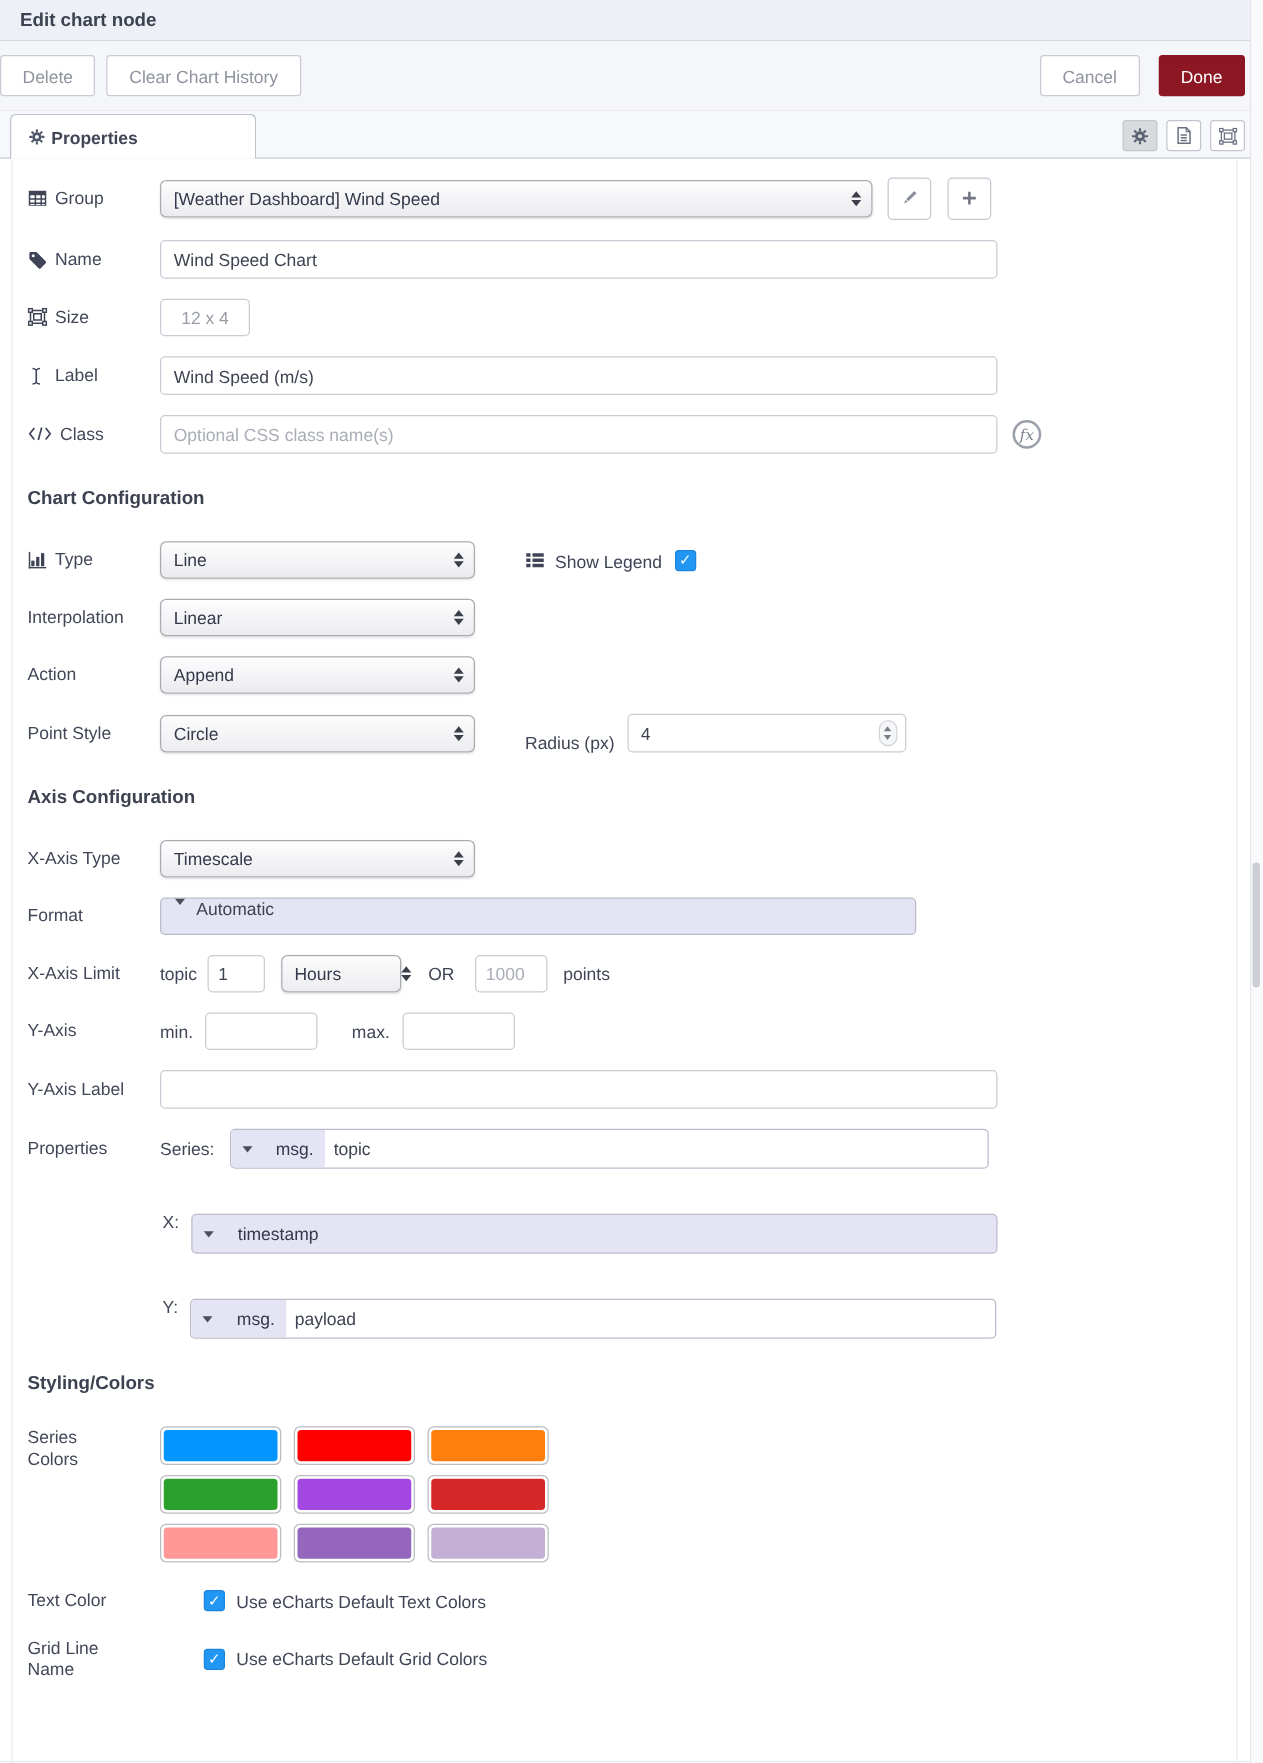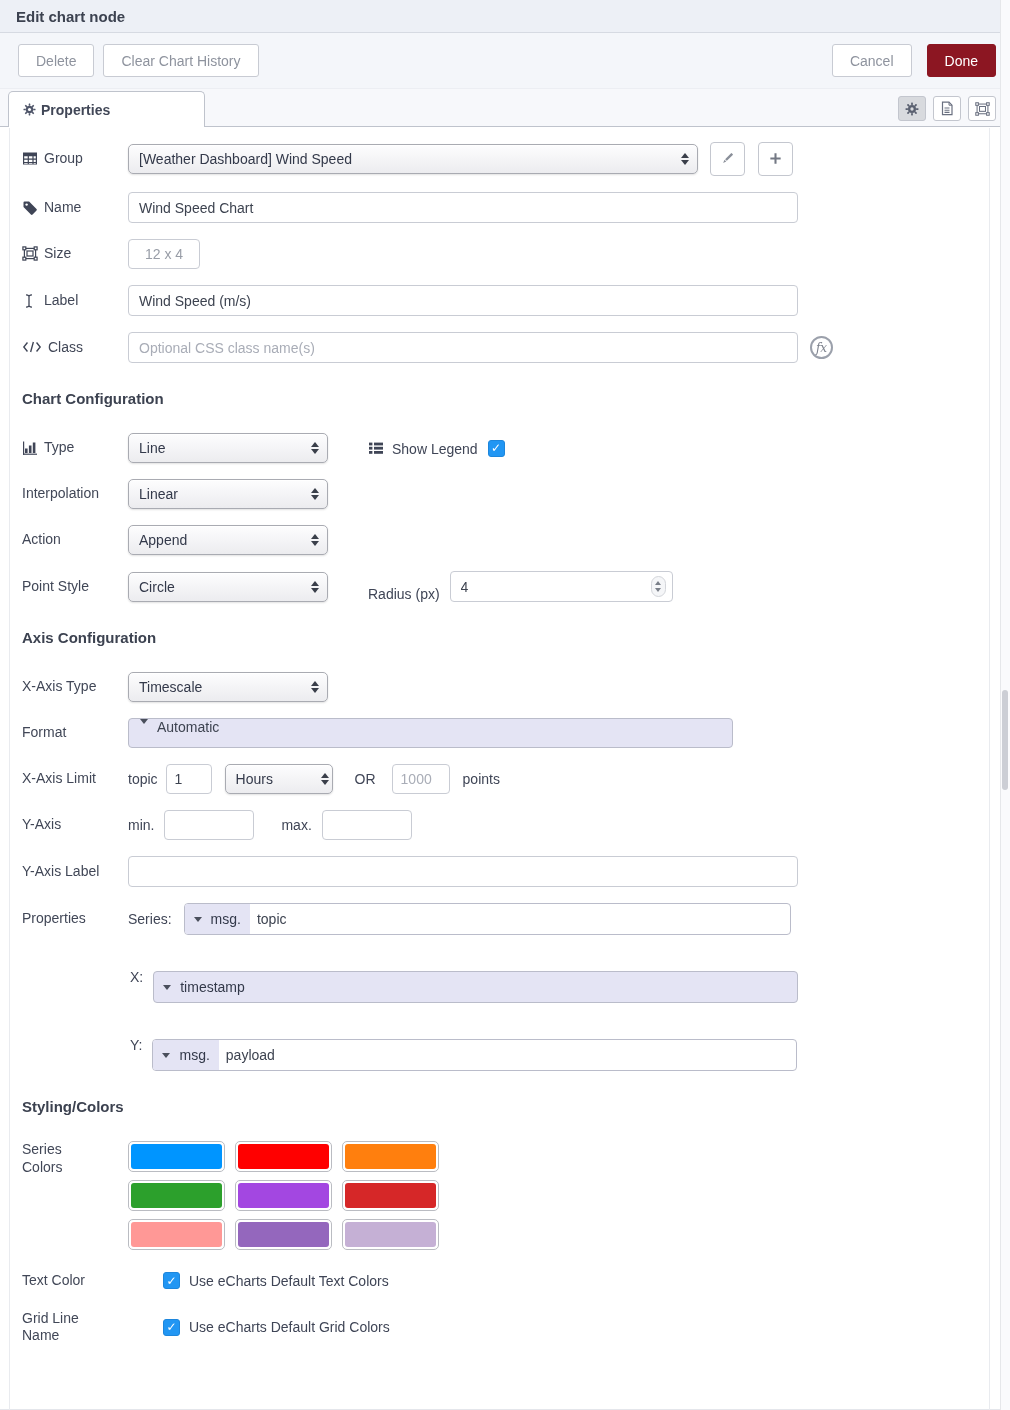--- a/index.html
+++ b/index.html
@@ -10,21 +10,21 @@
     font-size:14px;
   }
   
   .dlg-header {
     height:33px; background:#edf0f6; border-bottom:1px solid #d6dae2;
     display:flex; align-items:center; padding-left:16px;
     font-weight:bold; font-size:15px; color:#3c4250;
   }
   .btn-row {
     height:56px; background:#f4f6fa; display:flex; align-items:center;
-    padding:0 14px 0 18px; border-bottom:1px solid #eceef3;
+    padding:0 14px 0 0; border-bottom:1px solid #eceef3;
   }
   .btn {
     height:33px; background:#fff; border:1px solid #c8cbd3; border-radius:3px;
     color:#8e939e; font-size:14px; padding:0 17px; display:flex; align-items:center;
     cursor:pointer;
   }
   .btn + .btn { margin-left:9px; }
   .btn-row .spacer { flex:1; }
   .btn.done { background:#8c1622; border-color:#8c1622; color:#fff; margin-left:15px; }
   
@@ -74,21 +74,21 @@
   .select {
     height:30px; border:1px solid #a9abb2; border-radius:5px;
     background:linear-gradient(180deg,#fdfdfe 0%,#ececef 100%);
     box-shadow:0 1px 2px rgba(0,0,0,.12), inset 0 1px 0 #fff;
     display:flex; align-items:center; padding:0 8px 0 10px; cursor:pointer; color:#33394a;
   }
   .select .arrows { margin-left:auto; display:flex; flex-direction:column; gap:2px; padding-left:8px; }
   .tri-up { width:0; height:0; border-left:4px solid transparent; border-right:4px solid transparent; border-bottom:5px solid #3a3f4a; }
   .tri-dn { width:0; height:0; border-left:4px solid transparent; border-right:4px solid transparent; border-top:5px solid #3a3f4a; }
   .tri-dn.sm { border-left-width:4px; border-right-width:4px; border-top-width:5px; border-top-color:#4a4f5c; }
-  .w216 { width:200px; } .w570 { width:570px; } .w88 { width:108px;gap:40px; }
+  .w216 { width:252px; } .w570 { width:570px; } .w88 { width:96px;gap:40px; }
 
   .sq-btn {
     width:35px; height:34px; background:#fff; border:1px solid #c4c7cf; border-radius:4px;
     display:flex; align-items:center; justify-content:center; cursor:pointer;
   }
   .size-btn {
     width:72px; height:30px; background:#fff; border:1px solid #c9ccd4; border-radius:4px;
     color:#989da7; display:flex; align-items:center; justify-content:center; cursor:pointer;
   }
   .fx-badge {
@@ -108,21 +108,21 @@
     background:#f5f6f8; display:flex; flex-direction:column; align-items:center; justify-content:center; gap:3px; cursor:pointer;
   }
   .spin-up { width:0; height:0; border-left:3px solid transparent; border-right:3px solid transparent; border-bottom:4px solid #7a7f89; }
   .spin-dn { width:0; height:0; border-left:3px solid transparent; border-right:3px solid transparent; border-top:4px solid #7a7f89; }
 
   .format-btn {
     width:605px; height:30px; background:#e4e4f4; border:1px solid #babcca; border-radius:4px;
     display:flex; align-items:flex-start; padding-left:11px; gap:9px; cursor:pointer; color:#3d4350;
   }
   .typed-input { display:flex; align-items:stretch; height:32px; border:1px solid #babcca; border-radius:4px; overflow:hidden; background:#fff; cursor:pointer; }
-  .ti-prefix { background:#e4e4f4; display:flex; align-items:center; gap:9px; padding:0 9px; color:#33394a; flex-shrink:0; }
+  .ti-prefix { background:#e4e4f4; display:flex; align-items:center; gap:19px; padding:0 9px; color:#33394a; flex-shrink:0; }
   .ti-value { display:flex; align-items:center; padding-left:7px; color:#3d4350; }
   .typed-input.full { background:#e4e4f4; }
   .typed-input.full .ti-prefix { background:transparent; }
   .w607 { width:607px; } .w645 { width:645px;margin-top:20px; }
 
   .swatches { display:flex; flex-wrap:wrap; width:322px; gap:8px 10px; }
   .swatch { width:97px; height:31px; border:1px solid #babcc2; border-radius:5px; padding:2px; background:#fff; cursor:pointer; }
   .swatch > div { width:100%; height:100%; border-radius:3px; }
 
   .inline-gap { display:flex; align-items:center; }

